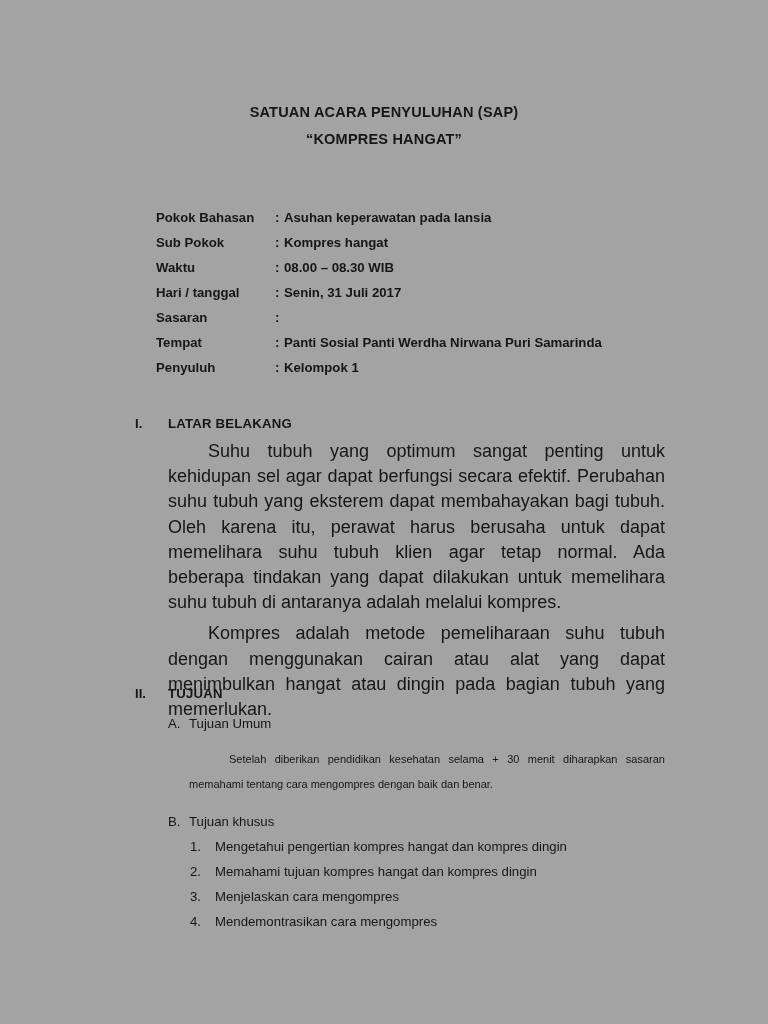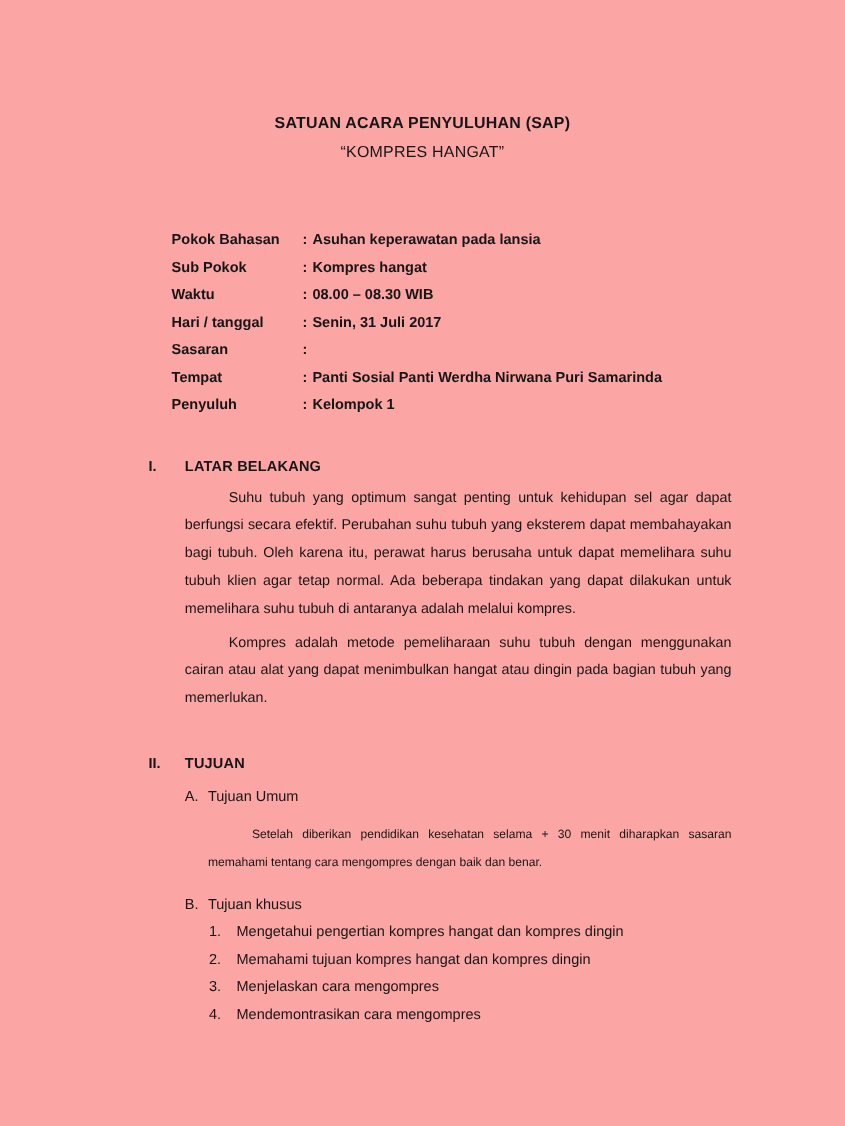--- a/index.html
+++ b/index.html
@@ -12,42 +12,42 @@
     height: 1024px;
     position: relative;
     font-family: "Liberation Sans", sans-serif;
     color: #161616;
     -webkit-font-smoothing: antialiased;
   }
 
   .page {
     position: absolute;
     inset: 0;
-    background: #fca5a5;
+    background: #a3a3a3;
     overflow: hidden;
   }
 
   
   .title-block {
     position: absolute;
     left: 0;
     top: 104px;
     width: 768px;
     text-align: center;
   }
   .doc-title {
     font-size: 14.5px;
     font-weight: bold;
     letter-spacing: 0.2px;
     line-height: 17px;
     margin: 0;
   }
   .doc-subtitle {
     font-size: 14.5px;
-    font-weight: normal;
+    font-weight: bold;
     letter-spacing: 0.2px;
     line-height: 17px;
     margin: 10px 0 0 0;
   }
 
   
   .meta {
     position: absolute;
     left: 156px;
     top: 205px;
@@ -97,21 +97,21 @@
   .section-title {
     letter-spacing: 0.2px;
   }
 
   .section-body {
     margin-left: 33px;
     width: 497px;
   }
 
   .para {
-    font-size: 13px;
+    font-size: 18px;
     line-height: 25.2px;
     text-align: justify;
     text-indent: 40px;
     margin: 6px 0 0 0;
     -webkit-hyphens: none;
     hyphens: none;
   }
   .para.first { margin-top: 5px; }
 
   

